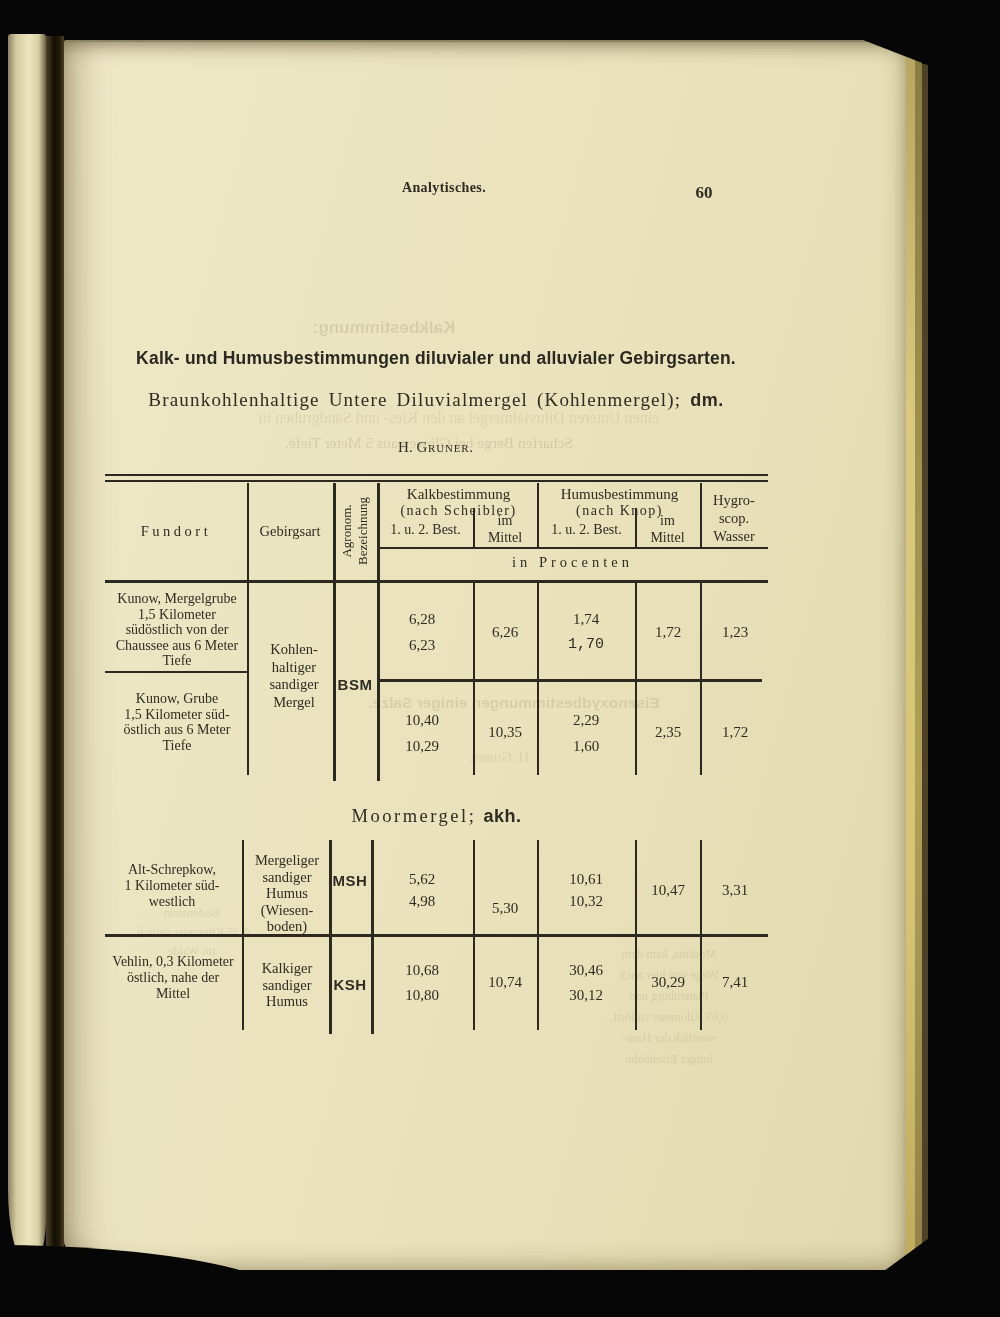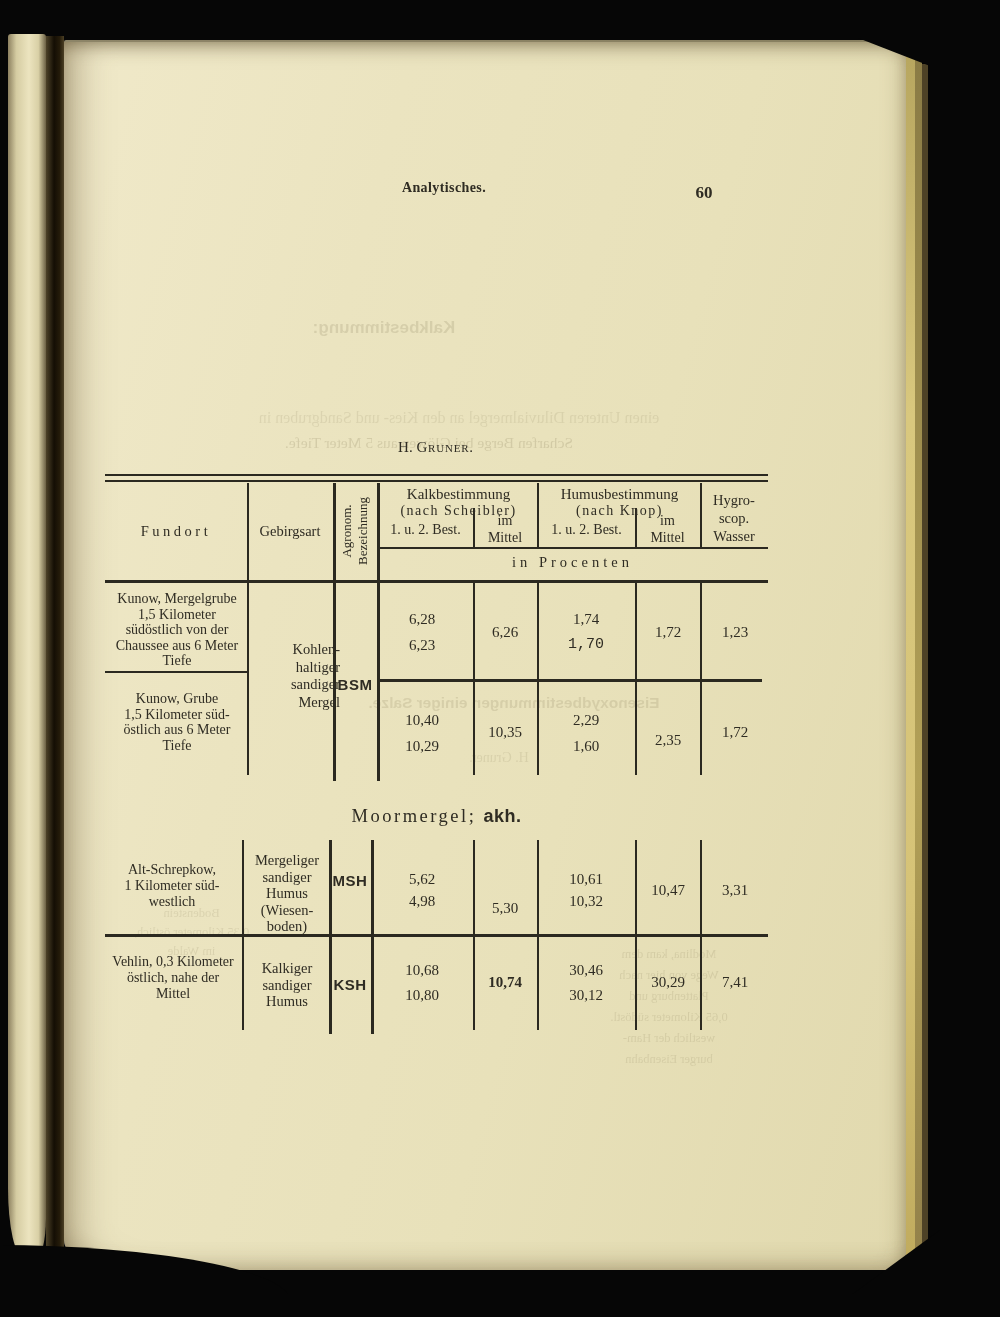--- a/index.html
+++ b/index.html
@@ -87,20 +87,25 @@
       <div>Wege von hier nach</div>
       <div>Plattenburg und</div>
       <div>0,65 Kilometer südöstl.</div>
       <div>westlich der Ham-</div>
       <div>burger Eisenbahn</div>
     </div>
 
     <div class="abs ctr run-title" style="left:260px;top:137px;width:240px;">Analytisches.</div>
     <div class="abs ctr pageno" style="left:600px;top:141px;width:80px;">60</div>
 
+    <div class="abs ctr big-title" style="left:0;top:305px;width:744px;">Kalk- und Humusbestimmungen diluvialer und alluvialer Gebirgsarten.</div>
+    <div class="abs ctr subtitle" style="left:0;top:346px;width:744px;">
+      <span>Braunkohlenhaltige Untere Diluvialmergel (Kohlenmergel);</span>
+      <b>dm.</b>
+    </div>
     <div class="abs ctr author" style="left:0;top:396px;width:744px;">
       <span>H.</span>
       <span class="sc">Gruner.</span>
     </div>
 
     <div class="rule" style="left:41px;top:432px;width:663px;height:2px;"></div>
     <div class="rule" style="left:41px;top:438px;width:663px;height:2px;"></div>
     <div class="rule" style="left:41px;top:538px;width:663px;height:3px;"></div>
     <div class="rule" style="left:313px;top:505px;width:391px;height:1.5px;"></div>
 
@@ -159,42 +164,42 @@
       <div class="ln">südöstlich von der</div>
       <div class="ln">Chaussee aus 6 Meter</div>
       <div class="ln">Tiefe</div>
     </div>
     <div class="txtblock fund" style="left:33px;top:649px;width:160px;">
       <div class="ln">Kunow, Grube</div>
       <div class="ln">1,5 Kilometer süd-</div>
       <div class="ln">östlich aus 6 Meter</div>
       <div class="ln">Tiefe</div>
     </div>
-    <div class="txtblock geb" style="left:184px;top:599px;width:92px;text-align:right;">
+    <div class="txtblock geb" style="left:184px;top:599px;width:92px;">
       <div class="ln">Kohlen-</div>
       <div class="ln">haltiger</div>
       <div class="ln">sandiger</div>
       <div class="ln">Mergel</div>
     </div>
     <div class="abs code" style="left:261px;top:634px;width:60px;">BSM</div>
 
     <div class="num" style="left:358px;top:568px;">6,28</div>
     <div class="num" style="left:358px;top:594px;">6,23</div>
     <div class="num" style="left:441px;top:581px;">6,26</div>
     <div class="num" style="left:522px;top:568px;">1,74</div>
     <div class="num" style="left:522px;top:594px;font-family:Liberation Mono, monospace;">1,70</div>
     <div class="num" style="left:604px;top:581px;">1,72</div>
     <div class="num" style="left:671px;top:581px;">1,23</div>
 
     <div class="num" style="left:358px;top:669px;">10,40</div>
     <div class="num" style="left:358px;top:695px;">10,29</div>
     <div class="num" style="left:441px;top:681px;">10,35</div>
     <div class="num" style="left:522px;top:669px;">2,29</div>
     <div class="num" style="left:522px;top:695px;">1,60</div>
-    <div class="num" style="left:604px;top:681px;margin-top:8px;">2,35</div>
+    <div class="num" style="left:604px;top:681px;">2,35</div>
     <div class="num" style="left:671px;top:681px;">1,72</div>
 
     <div class="abs ctr sect-title" style="left:41px;top:763px;width:663px;">
       <span>Moormergel;</span>
       <b>akh.</b>
     </div>
 
     <div class="rule" style="left:178px;top:798px;width:1.5px;height:190px;"></div>
     <div class="rule" style="left:265px;top:798px;width:3px;height:194px;"></div>
     <div class="rule" style="left:307px;top:798px;width:3px;height:194px;"></div>
@@ -231,21 +236,21 @@
       <div class="ln">Mittel</div>
     </div>
     <div class="txtblock geb2" style="left:181px;top:918px;width:84px;">
       <div class="ln">Kalkiger</div>
       <div class="ln">sandiger</div>
       <div class="ln">Humus</div>
     </div>
     <div class="abs code" style="left:256px;top:934px;width:60px;">KSH</div>
     <div class="num" style="left:358px;top:919px;">10,68</div>
     <div class="num" style="left:358px;top:944px;">10,80</div>
-    <div class="num" style="left:441px;top:931px;font-weight:bold;">10,74</div>
+    <div class="num" style="left:441px;top:931px;">10,74</div>
     <div class="num" style="left:522px;top:919px;">30,46</div>
     <div class="num" style="left:522px;top:944px;">30,12</div>
     <div class="num" style="left:604px;top:931px;">30,29</div>
     <div class="num" style="left:671px;top:931px;">7,41</div>
 
   </div>
 
   <div class="edge1"></div>
   <div class="edge2"></div>
   <div class="edge3"></div>

